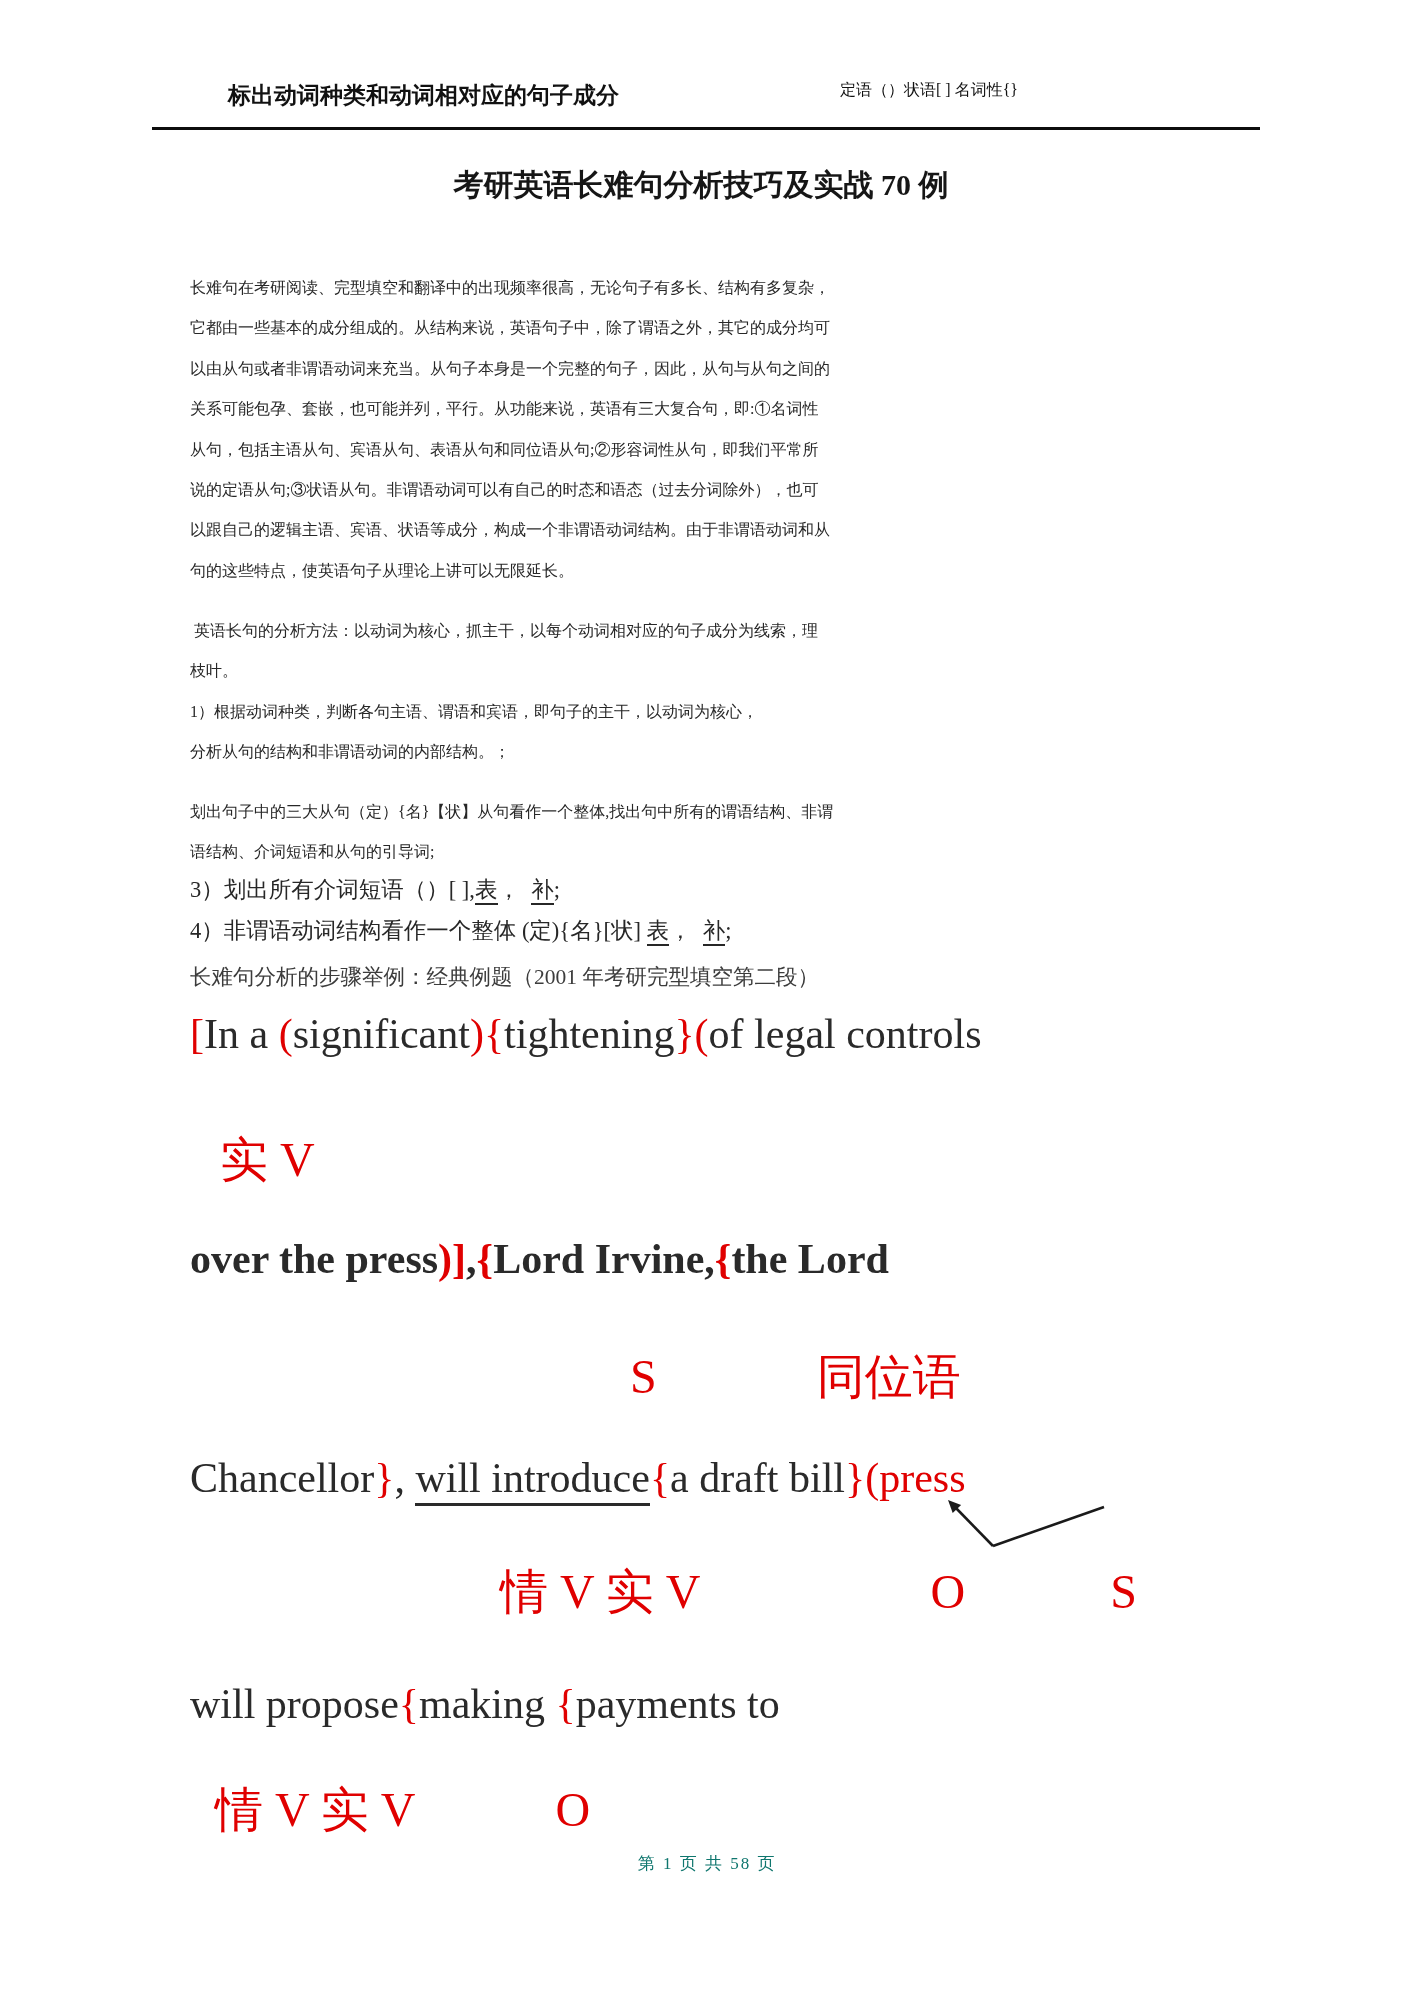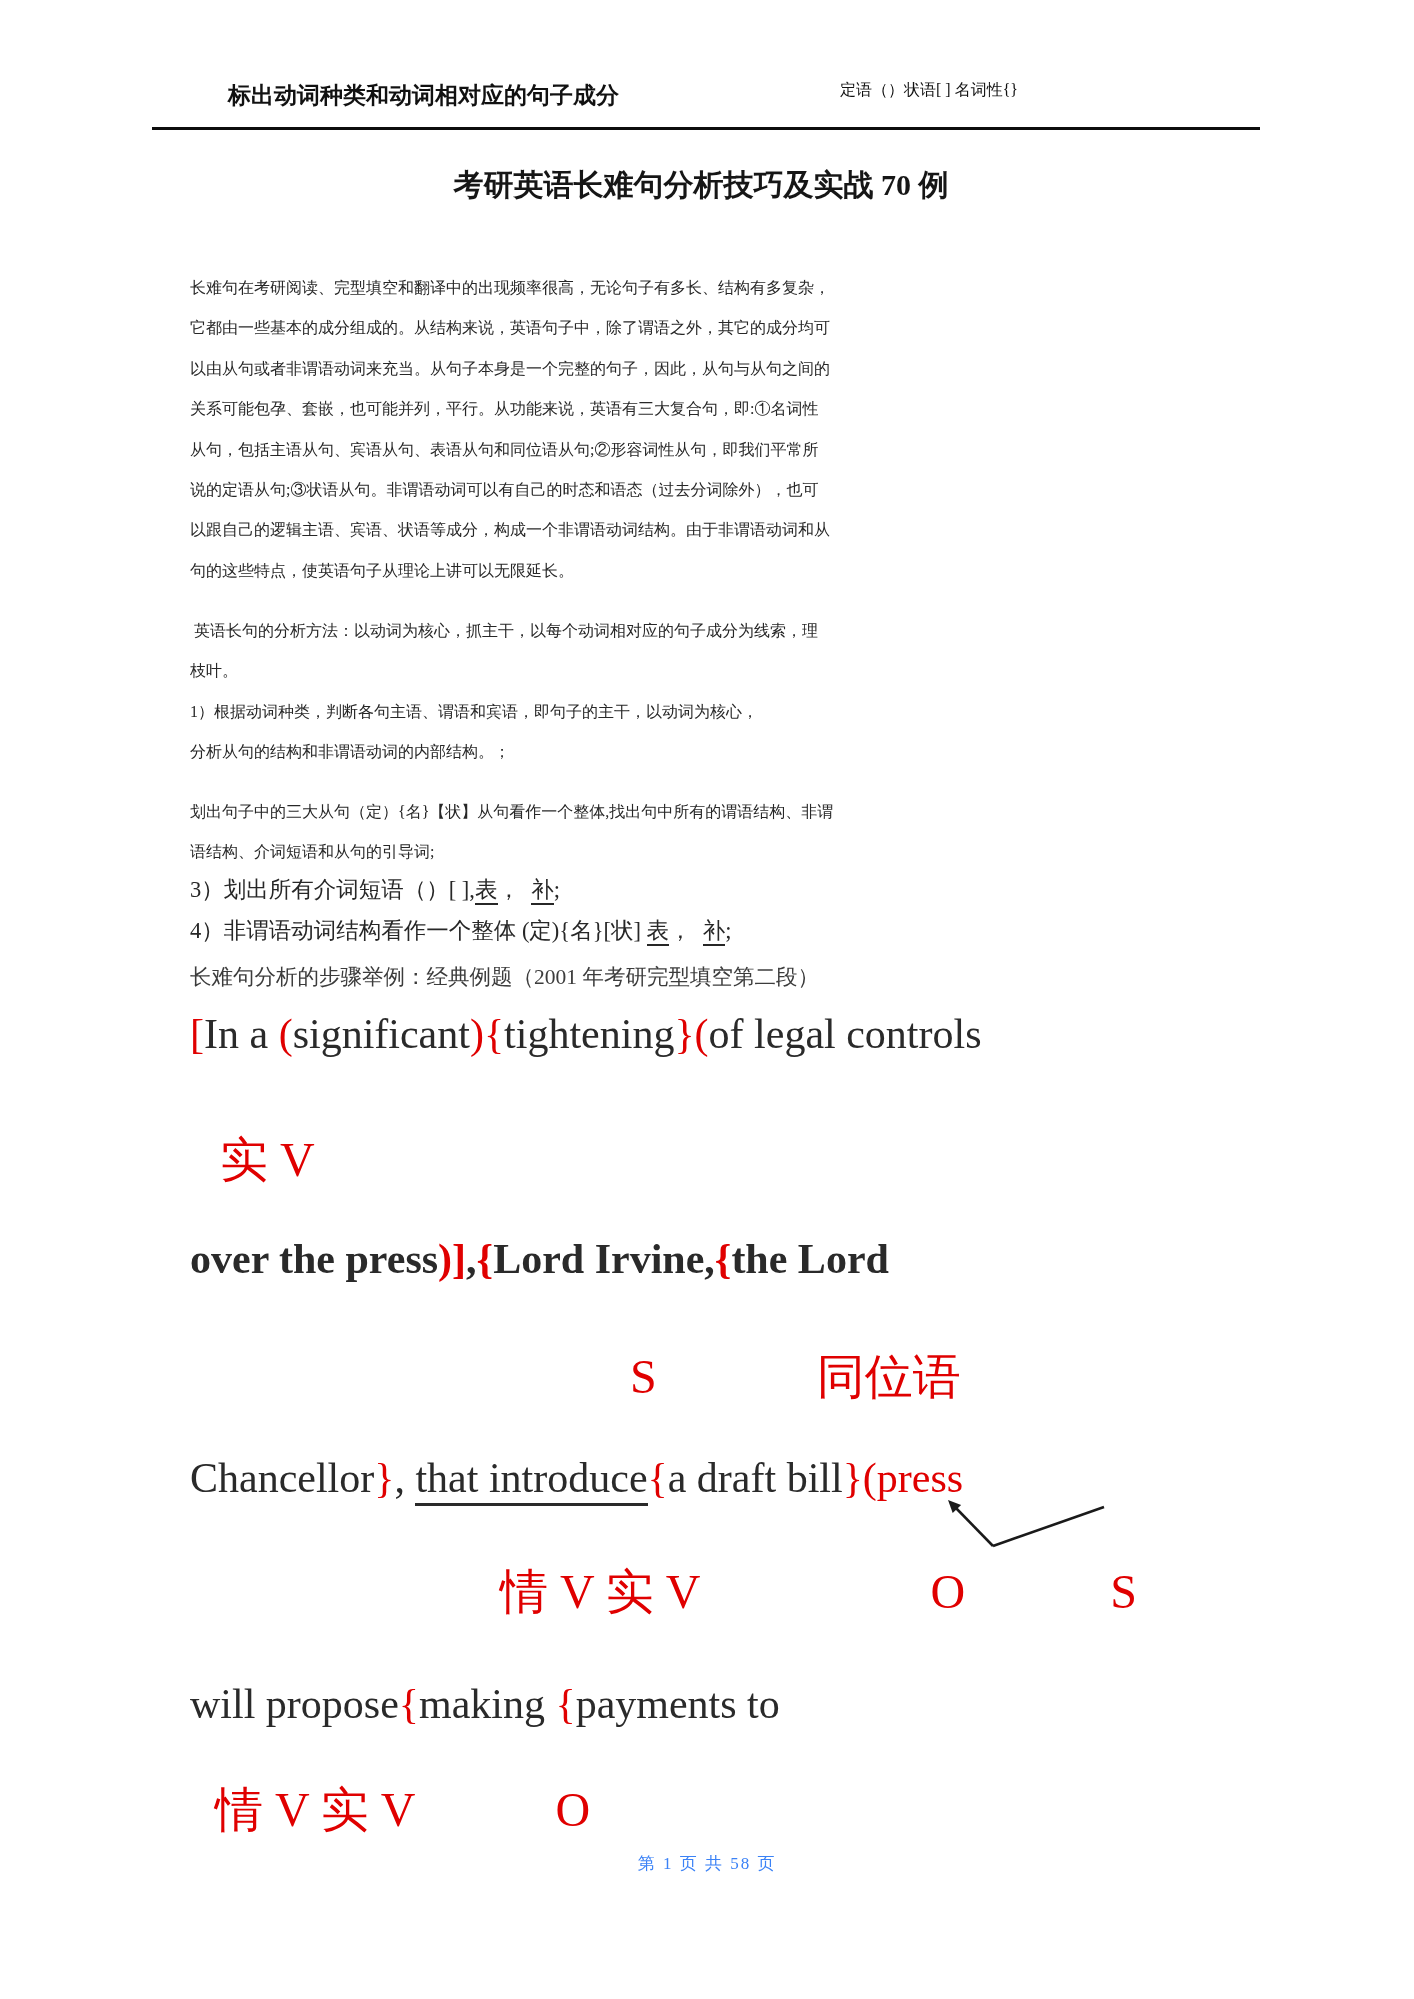--- a/index.html
+++ b/index.html
@@ -44,21 +44,21 @@
   #ann2 .seg:nth-child(1){margin-left:440px;}
   #ann2 .seg:nth-child(2){margin-left:160px;}
   #ann3 .seg:nth-child(1){margin-left:310px;}
   #ann3 .seg:nth-child(2){margin-left:230px;}
   #ann3 .seg:nth-child(3){margin-left:145px;}
   #ann4 .seg:nth-child(1){margin-left:25px;}
   #ann4 .seg:nth-child(2){margin-left:140px;}
   
   #pointer-arrow{left:938px;top:1494px;width:180px;height:64px;}
   
-  #page-footer{left:0;top:1852px;width:1414px;text-align:center;font-size:17px;color:#3b82f6;letter-spacing:2px;}
+  #page-footer{left:0;top:1852px;width:1414px;text-align:center;font-size:17px;color:#0f766e;letter-spacing:2px;}
 </style>
 </head>
 <body>
 
 <div class="abs" id="hdr-left">标出动词种类和动词相对应的句子成分</div>
 <div class="abs" id="hdr-right">定语（）状语[ ] 名词性{}</div>
 <div class="abs" id="hdr-rule"></div>
 
 <div class="abs" id="doc-title">考研英语长难句分析技巧及实战 70 例</div>
 
@@ -80,21 +80,21 @@
 语结构、介词短语和从句的引导词;</div>
 <div class="abs seg-line" id="step3"><span class="seg">3）划出所有介词短语（）[ ],</span><span class="seg ul">表</span><span class="seg">，&nbsp;&nbsp;</span><span class="seg ul">补</span><span class="seg">;</span></div>
 <div class="abs seg-line" id="step4"><span class="seg">4）非谓语动词结构看作一个整体 (定){名}[状] </span><span class="seg ul">表</span><span class="seg">，&nbsp;&nbsp;</span><span class="seg ul">补</span><span class="seg">;</span></div>
 
 <div class="abs" id="example-intro">长难句分析的步骤举例：经典例题（2001 年考研完型填空第二段）</div>
 
 <div class="abs ex" id="ex-line1"><span class="seg red">[</span><span class="seg">In a </span><span class="seg red">(</span><span class="seg">significant</span><span class="seg red">)</span><span class="seg red">{</span><span class="seg">tightening</span><span class="seg red">}</span><span class="seg red">(</span><span class="seg">of legal controls</span></div>
 <div class="abs ann" id="ann1"><span class="seg">实 V</span></div>
 <div class="abs ex" id="ex-line2"><span class="seg">over the press</span><span class="seg red">)]</span><span class="seg">,</span><span class="seg red">{</span><span class="seg">Lord Irvine,</span><span class="seg red">{</span><span class="seg">the Lord</span></div>
 <div class="abs ann" id="ann2"><span class="seg">S</span><span class="seg">同位语</span></div>
-<div class="abs ex" id="ex-line3"><span class="seg">Chancellor</span><span class="seg red">}</span><span class="seg">, </span><span class="seg ul2">that introduce</span><span class="seg red">{</span><span class="seg">a draft bill</span><span class="seg red">}</span><span class="seg red">(press</span></div>
+<div class="abs ex" id="ex-line3"><span class="seg">Chancellor</span><span class="seg red">}</span><span class="seg">, </span><span class="seg ul2">will introduce</span><span class="seg red">{</span><span class="seg">a draft bill</span><span class="seg red">}</span><span class="seg red">(press</span></div>
 <div class="abs ann" id="ann3"><span class="seg">情 V 实 V</span><span class="seg">O</span><span class="seg">S</span></div>
 <div class="abs ex" id="ex-line4"><span class="seg">will propose</span><span class="seg red">{</span><span class="seg">making </span><span class="seg red">{</span><span class="seg">payments to</span></div>
 <div class="abs ann" id="ann4"><span class="seg">情 V 实 V</span><span class="seg">O</span></div>
 
 <svg class="abs" id="pointer-arrow" viewBox="0 0 180 62">
   <line x1="55" y1="51" x2="16" y2="11" stroke="#1a1a1a" stroke-width="2.6"></line>
   <line x1="55" y1="51" x2="166" y2="12" stroke="#1a1a1a" stroke-width="2.6"></line>
   <polygon points="10,5 14.7,18.1 23.1,9.9" fill="#1a1a1a"></polygon>
 </svg>
 

